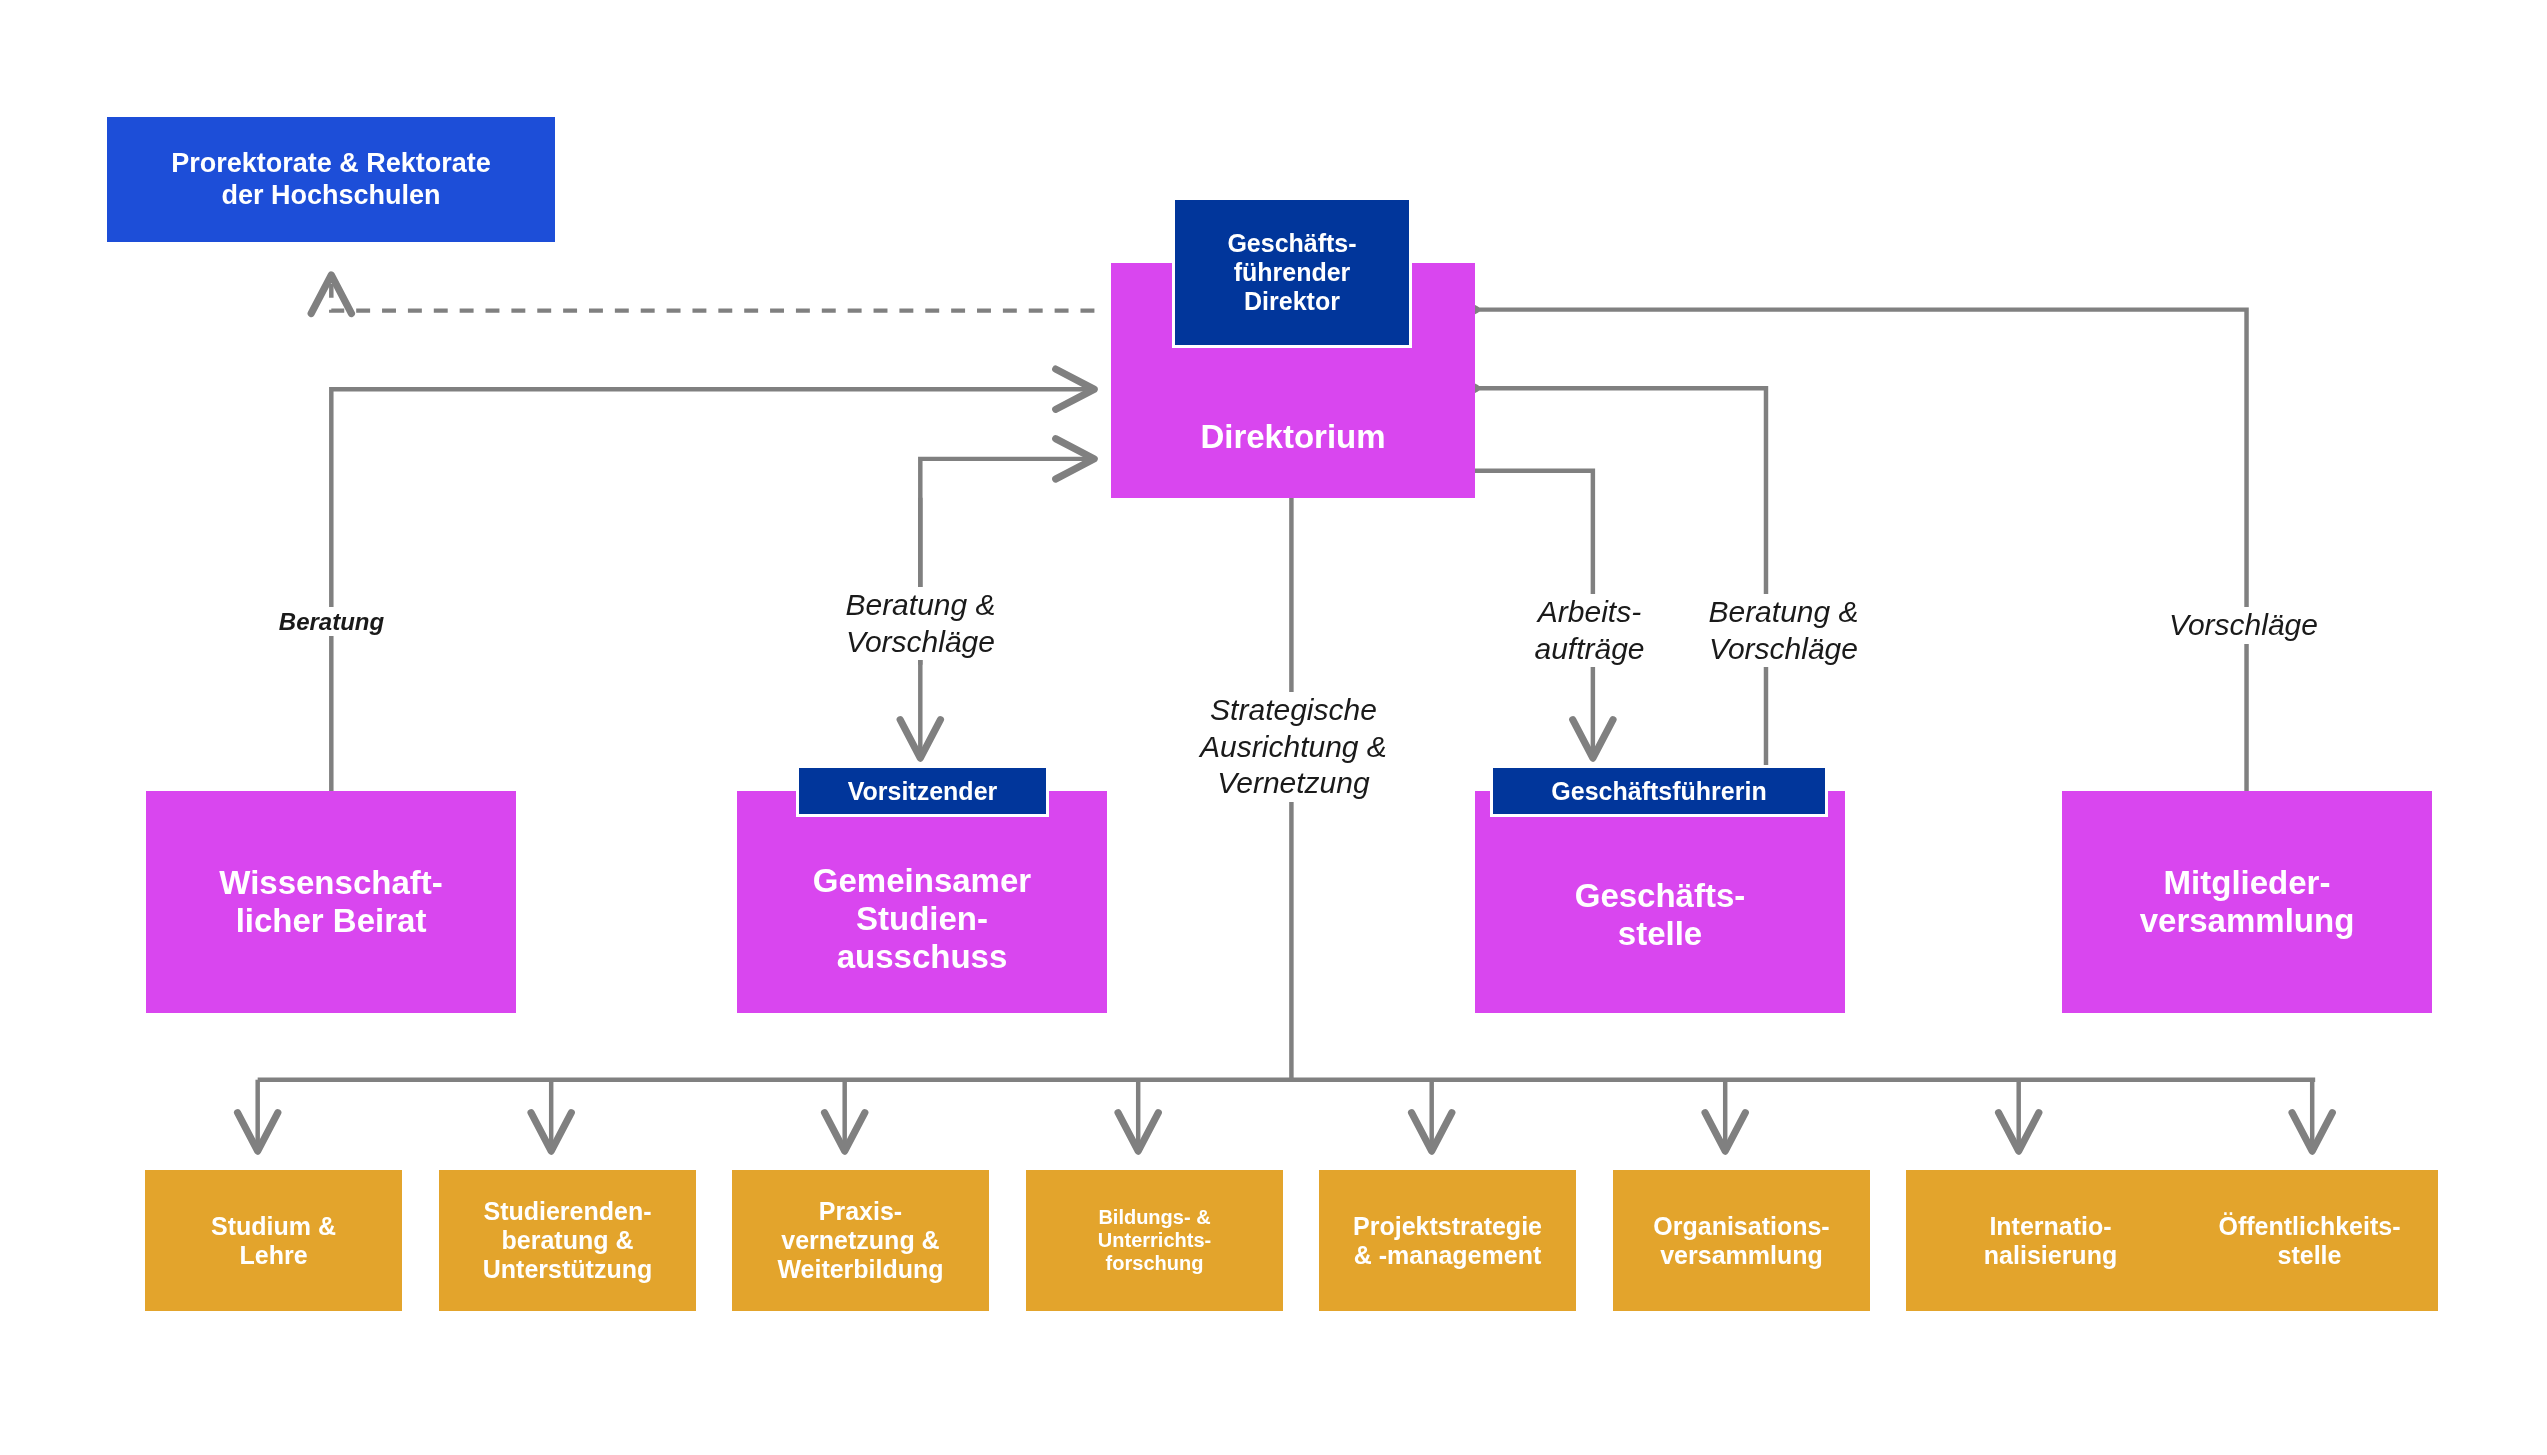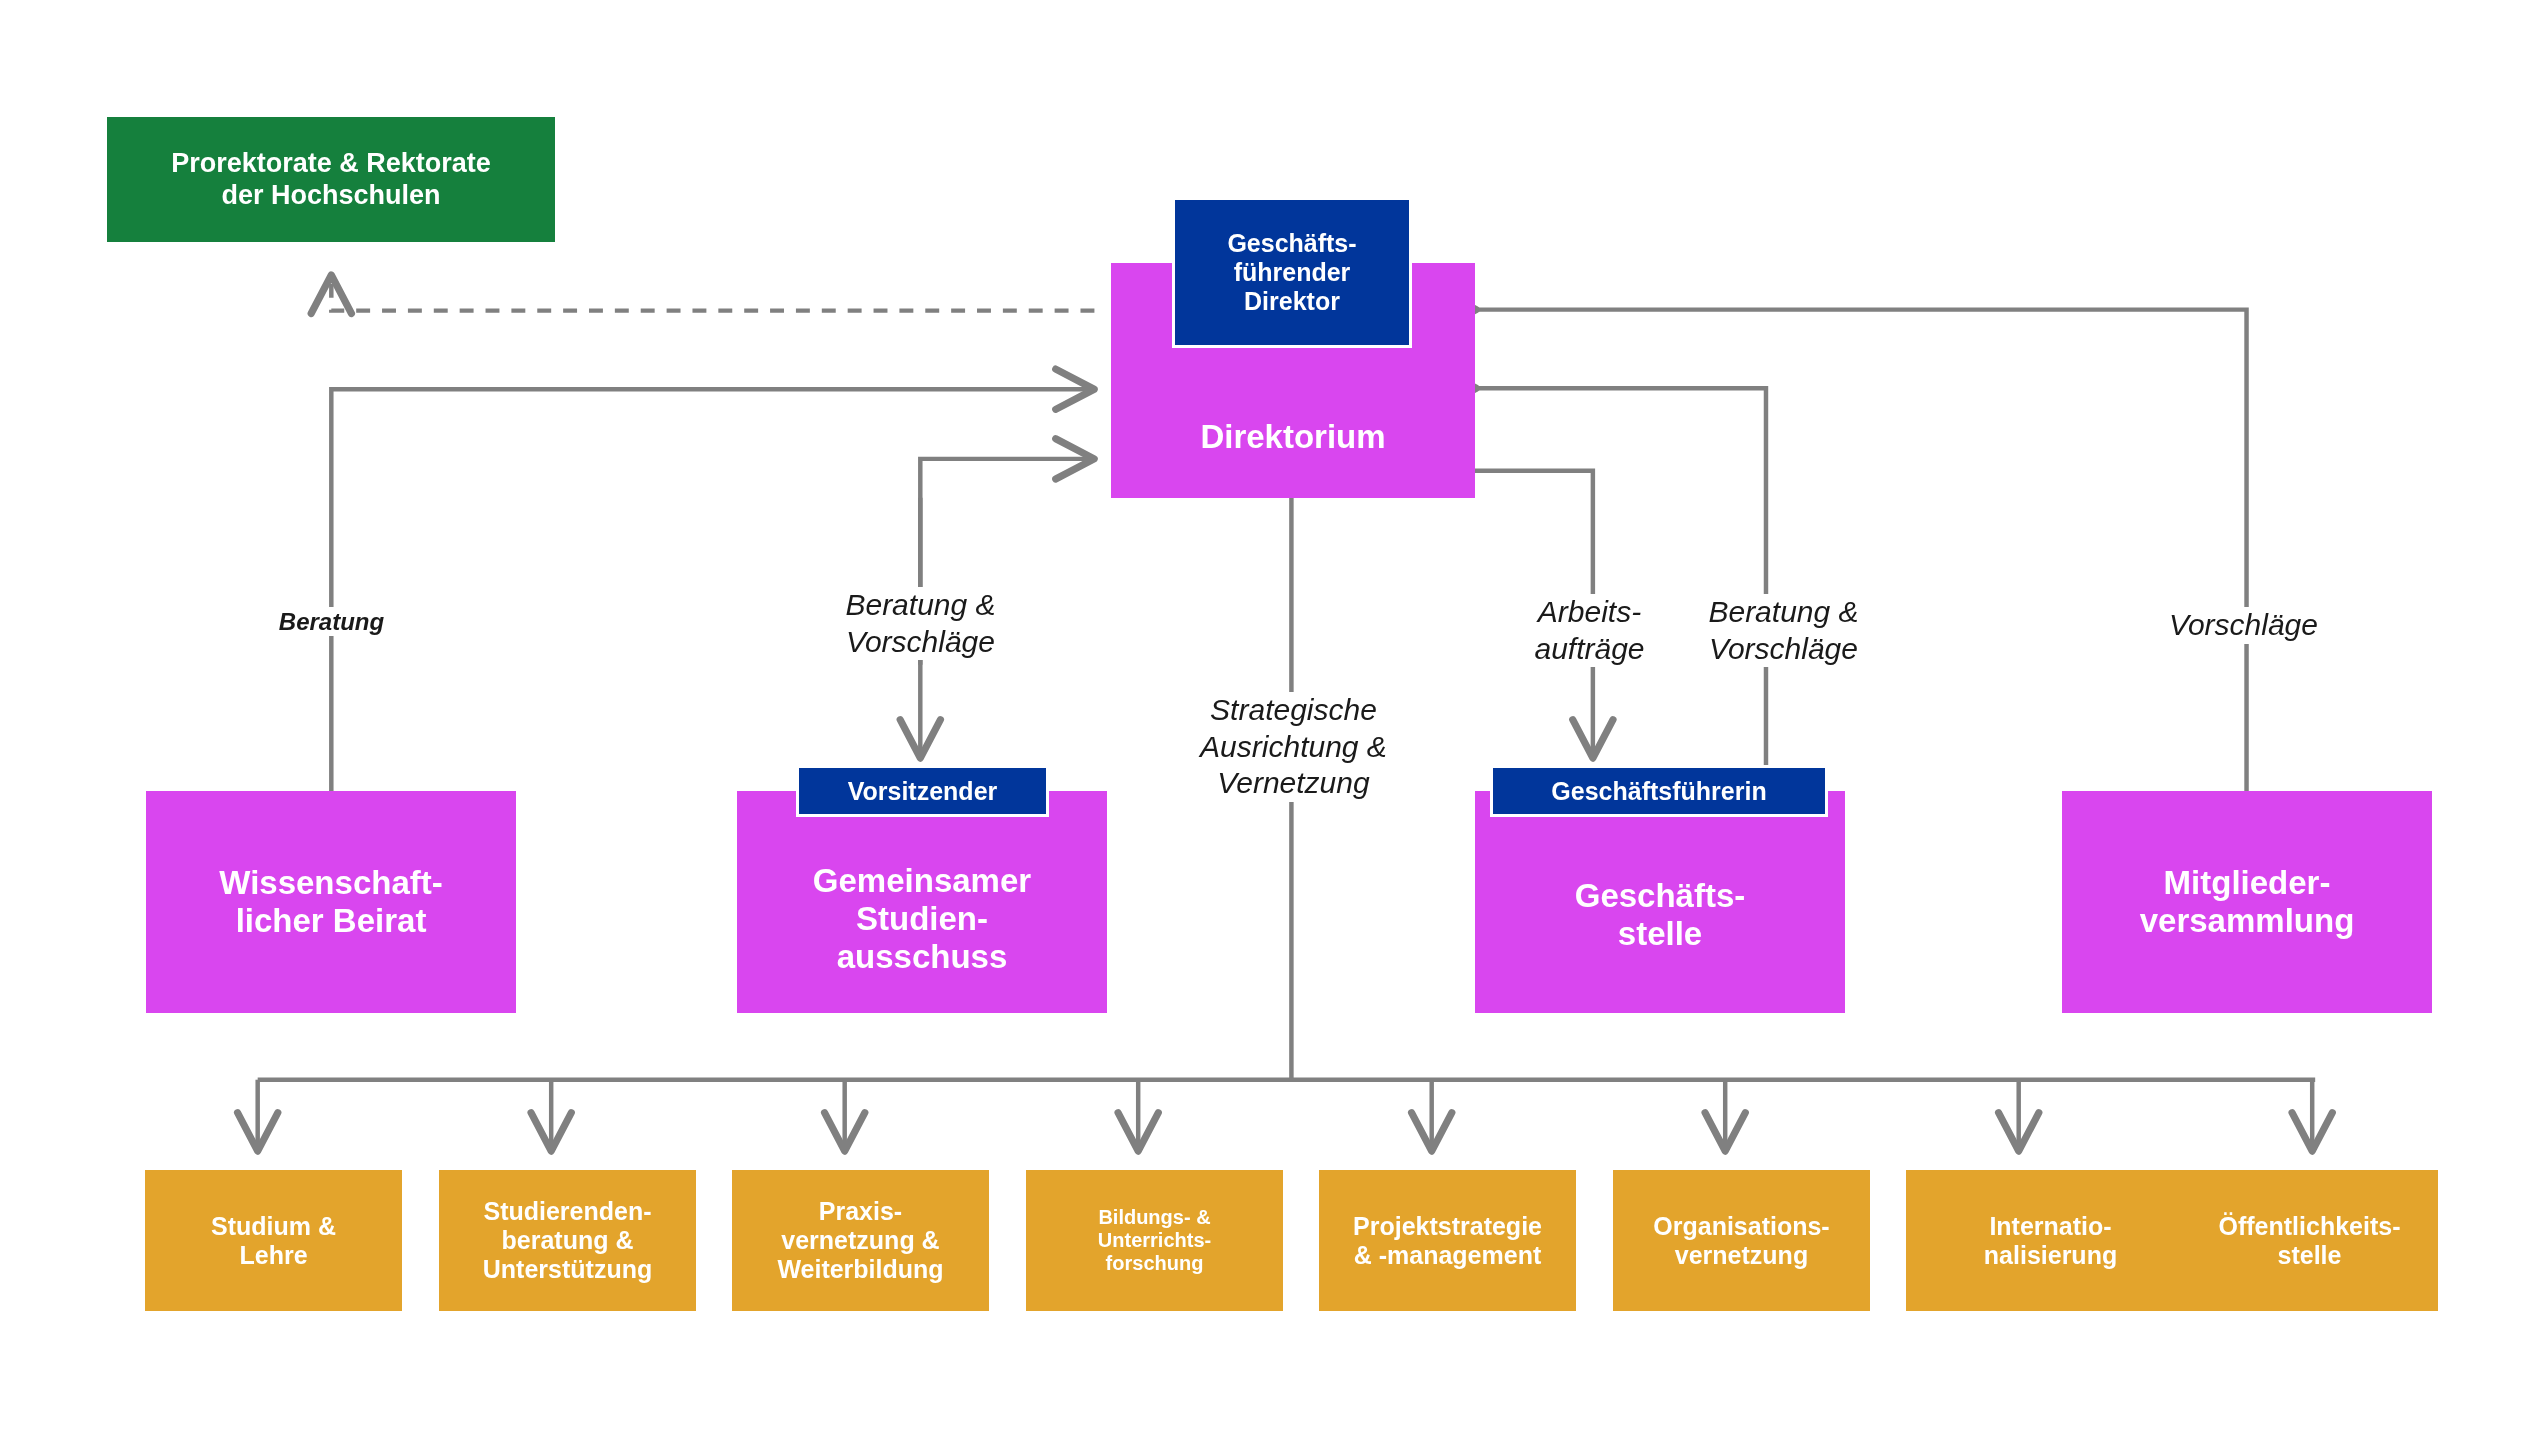--- a/index.html
+++ b/index.html
@@ -34,21 +34,21 @@
     box-sizing: border-box;
     display: flex;
     align-items: center;
     justify-content: center;
     text-align: center;
     color: #ffffff;
     line-height: 1.16;
     white-space: pre-line;
   }
   .node-blue   { background: #d946ef; }
-  .node-grey   { background: #15803d; }
+  .node-grey   { background: #1d4ed8; }
   .node-orange { background: #E3A42C; }
 
   
   .chip {
     position: absolute;
     box-sizing: border-box;
     background: #01369B;
     border: 3px solid #ffffff;
     color: #ffffff;
     display: flex;
@@ -178,21 +178,21 @@
 Weiterbildung</div>
 
   <div class="node node-orange" style="left:1026px; top:1170px; width:257px; height:141px; font-size:20px; font-weight:600;">Bildungs- &amp;
 Unterrichts-
 forschung</div>
 
   <div class="node node-orange" style="left:1319px; top:1170px; width:257px; height:141px; font-size:25px; font-weight:600;">Projektstrategie
 &amp; -management</div>
 
   <div class="node node-orange" style="left:1613px; top:1170px; width:257px; height:141px; font-size:25px; font-weight:600;">Organisations-
-vernetzung</div>
+versammlung</div>
 
   <div class="node node-orange" style="left:1906px; top:1170px; width:289px; height:141px; font-size:25px; font-weight:600;">Internatio-
 nalisierung</div>
 
   <div class="node node-orange" style="left:2181px; top:1170px; width:257px; height:141px; font-size:25px; font-weight:600;">Öffentlichkeits-
 stelle</div>
 
 </div>
 
 

